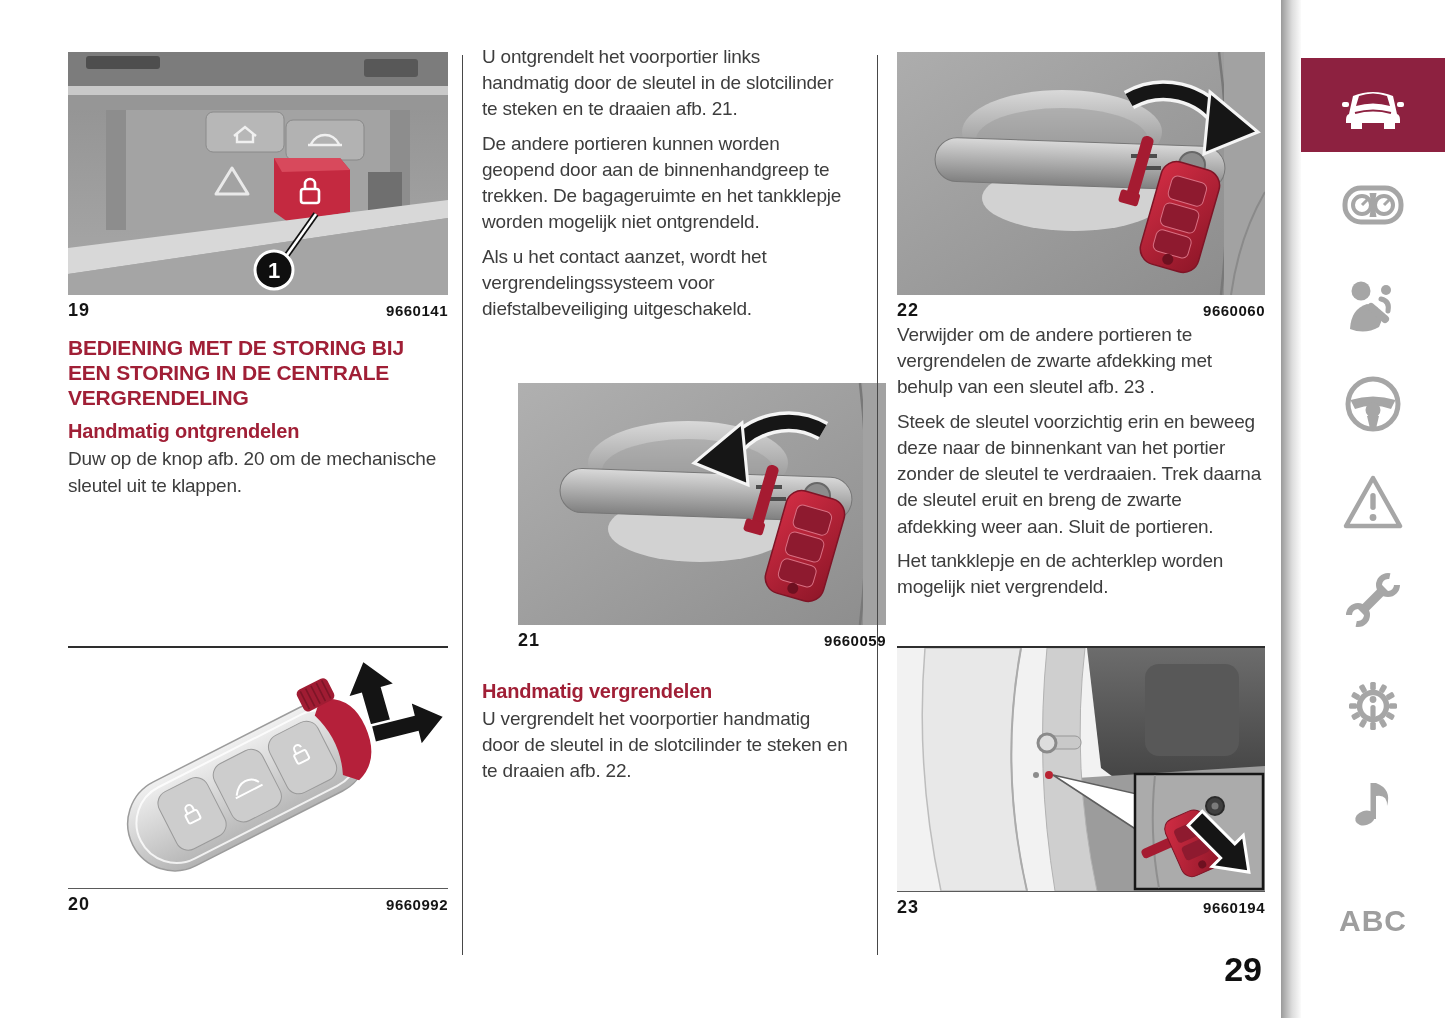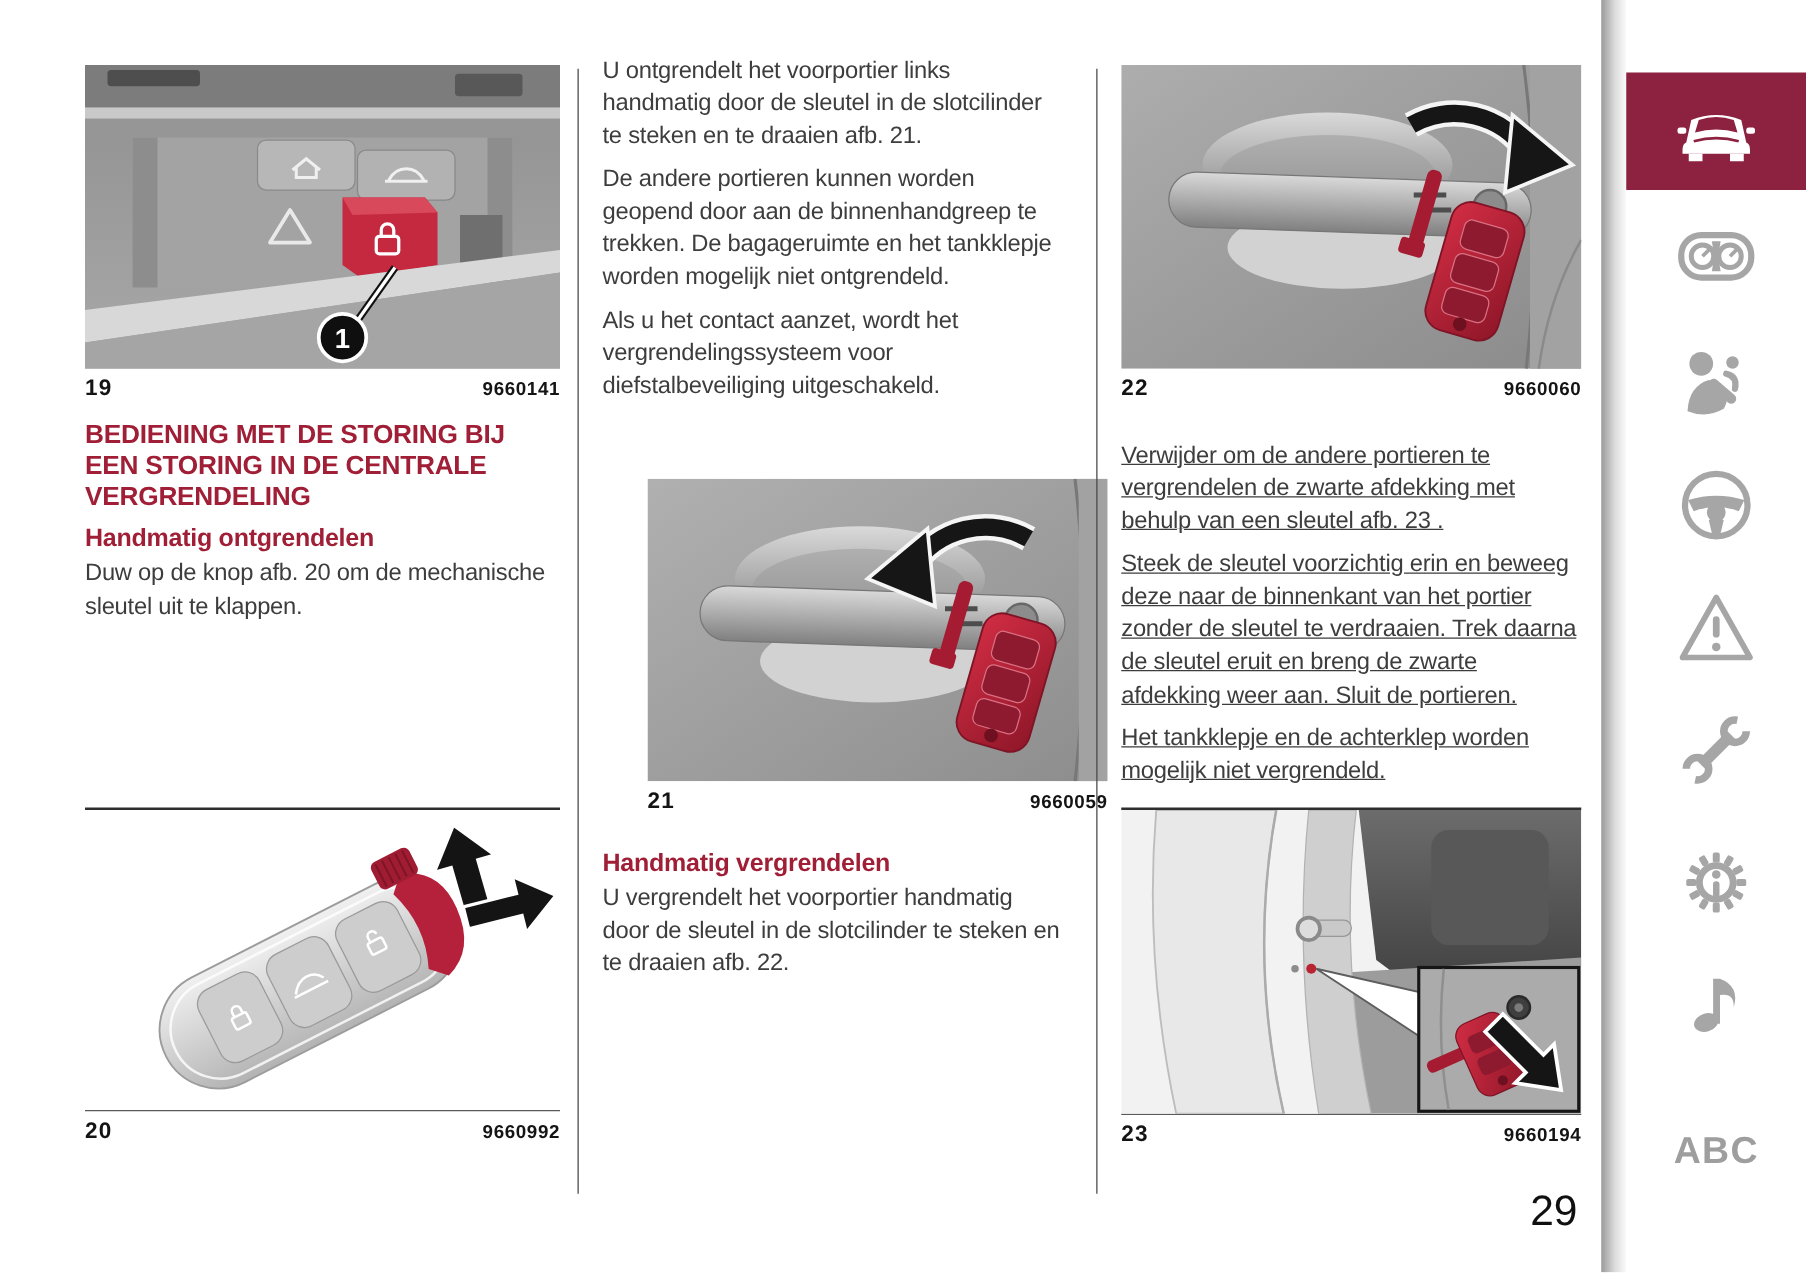--- a/index.html
+++ b/index.html
@@ -26,21 +26,21 @@
   
   .scroll-strip{position:absolute;left:1281px;top:0;width:20px;height:1018px;
                 background:linear-gradient(90deg,#9a9a9a 0%,#dcdcdc 55%,#fbfbfb 100%);}
   .active-tab{position:absolute;left:1301px;top:58px;width:144px;height:94px;background:#8d2140;
               display:flex;align-items:center;justify-content:center;}
   .side-icon{position:absolute;left:1301px;width:144px;height:64px;display:flex;
              align-items:center;justify-content:center;}
   .abc{position:absolute;left:1301px;width:144px;top:904px;text-align:center;
        font-size:30px;font-weight:bold;color:#9e9e9e;letter-spacing:1px;}
   .pageno{position:absolute;left:1155px;top:950px;width:107px;text-align:right;
-          font-size:34px;font-weight:normal;color:#101010;}
+          font-size:34px;font-weight:bold;color:#101010;}
 </style>
 </head>
 <body>
 
 <div class="page">
 
   <div class="col" id="col1">
 
     <div class="block fig" style="top:52px;">
       <svg viewBox="0 0 380 243">
@@ -248,21 +248,21 @@
           <path d="M232 48 A70 70 0 0 1 325 70" fill="none" stroke="#161616" stroke-width="14"></path>
           <polygon points="313,40 361,80 307,102" fill="#161616" stroke="#f5f5f5" stroke-width="3"></polygon>
         </g>
       </svg>
       <div class="figcap">
         <span class="num">22</span>
         <span class="code">9660060</span>
       </div>
     </div>
 
-    <div class="block" style="top:352px;text-decoration:underline;">
+    <div class="block" style="top:322px;">
       <p class="body">Verwijder om de andere portieren te vergrendelen de zwarte afdekking met behulp van een sleutel afb. 23 .</p>
       <p class="body">Steek de sleutel voorzichtig erin en beweeg deze naar de binnenkant van het portier zonder de sleutel te verdraaien. Trek daarna de sleutel eruit en breng de zwarte afdekking weer aan. Sluit de portieren.</p>
       <p class="body">Het tankklepje en de achterklep worden mogelijk niet vergrendeld.</p>
     </div>
 
     <div class="block fig ruled" style="top:646px;">
       <div class="rule-bottom">
       <svg viewBox="0 0 368 243">
         <defs>
           <linearGradient id="dk23" x1="0" y1="0" x2="0" y2="1">

